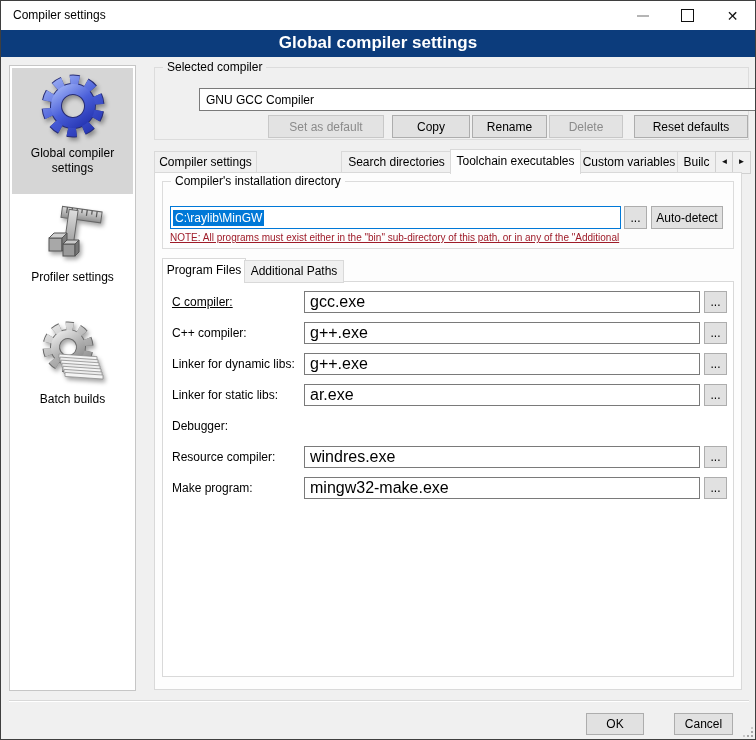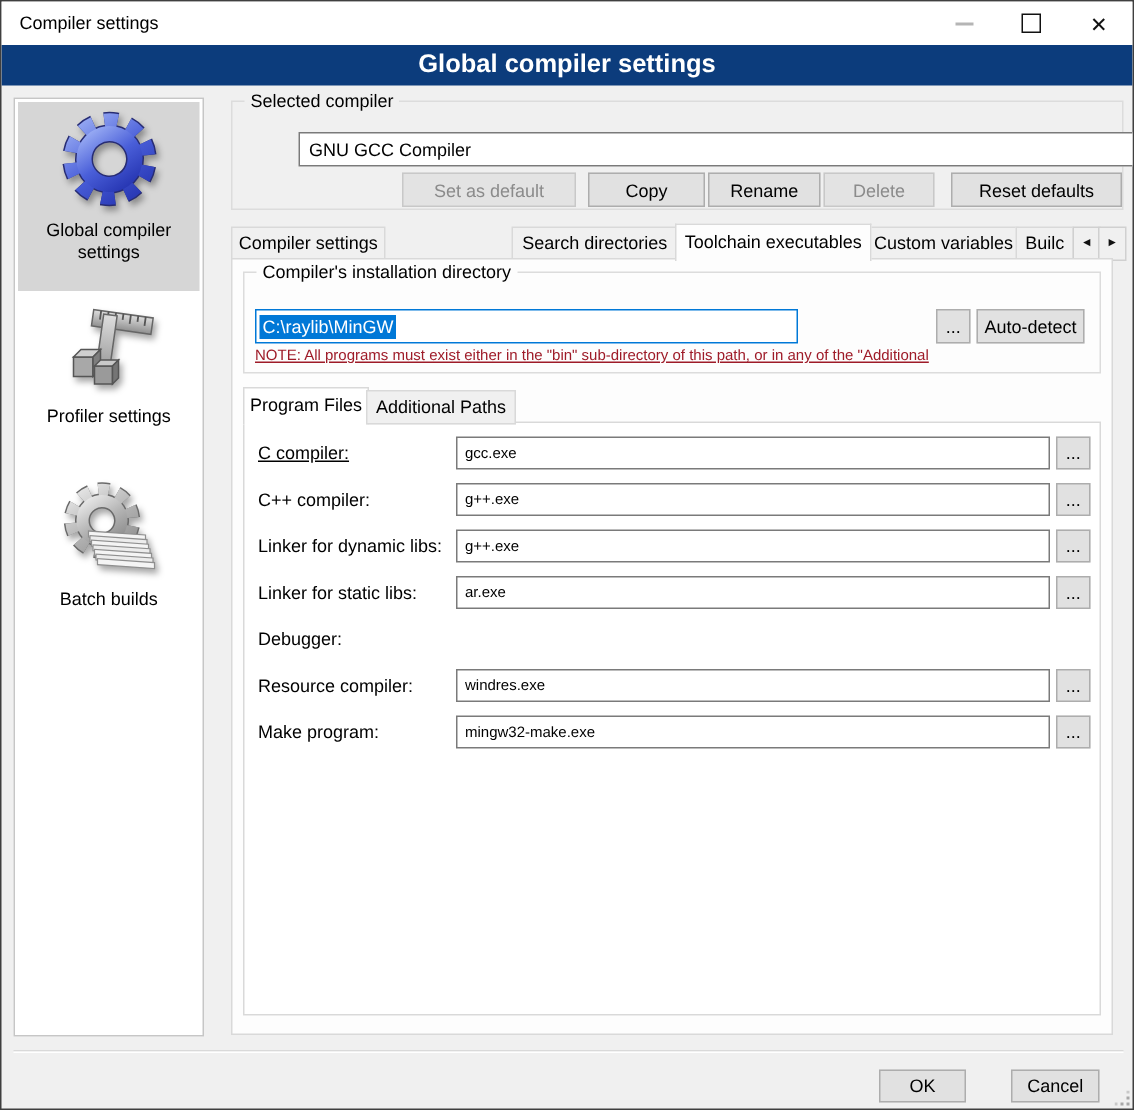--- a/index.html
+++ b/index.html
@@ -48,21 +48,21 @@
   .tab.selected{background:#fdfdfd;border-bottom:none;z-index:3;line-height:23px;}
   .subtab{position:absolute;background:#f0f0f0;border:1px solid #d9d9d9;text-align:center;
     line-height:20px;white-space:nowrap;cursor:default;}
   .subtab.selected{background:#fff;border-bottom:none;z-index:3;line-height:23px;}
   .tab-arrow{position:absolute;background:#f0f0f0;border:1px solid #d0d0d0;text-align:center;
     font-size:8px;line-height:19px;cursor:default;color:#111;}
   .tabpage{background:#fdfdfd;border:1px solid #d9d9d9;z-index:2;}
   .subpage{background:#fff;border:1px solid #d9d9d9;z-index:2;}
   
   .field{border:1px solid #7a7a7a;background:#fff;padding:0 5px;font-family:"Liberation Sans",sans-serif;
-    font-size:10px;color:#000;outline:none;}
+    font-size:16px;color:#000;outline:none;}
   .pathbox{border:1px solid #0078d7;background:#fff;display:flex;align-items:center;padding-left:2px;}
   .pathbox .seltext{background:#0078d7;color:#fff;padding:1px 2px;white-space:nowrap;}
   .row-label{position:absolute;left:171px;white-space:nowrap;}
   .note{color:#9e1b28;white-space:nowrap;overflow:hidden;font-size:10px;text-decoration:underline;}
   .groove{border-top:1px solid #d9d9d9;border-bottom:1px solid #ffffff;height:0;}
 </style>
 </head>
 <body>
 
 <div class="window">
@@ -178,21 +178,21 @@
   <div class="tab" style="left:578px;top:150px;width:98px;height:21px;">Custom variables</div>
   <div class="tab" style="left:676px;top:150px;width:37px;height:21px;">Builc</div>
   <div class="tab-arrow" style="left:714px;top:150px;width:17px;height:21px;"><span>◄</span></div>
   <div class="tab-arrow" style="left:731px;top:150px;width:17px;height:21px;"><span>►</span></div>
 
   <div class="abs tabpage" style="left:153px;top:171px;width:588px;height:518px;"></div>
 
   <div class="abs groupbox" style="left:161px;top:180px;width:572px;height:68px;z-index:4;">
     <span class="gb-legend legend-white">Compiler's installation directory</span>
   </div>
-  <div class="abs pathbox" style="left:169px;top:205px;width:362px;height:23px;z-index:5;">
+  <div class="abs pathbox" style="left:169px;top:205px;width:451px;height:23px;z-index:5;">
     <span class="seltext">C:\raylib\MinGW</span>
   </div>
   <button class="abs btn" style="left:623px;top:205px;width:23px;height:23px;z-index:5;">...</button>
   <button class="abs btn" style="left:650px;top:205px;width:72px;height:23px;z-index:5;">Auto-detect</button>
   <div class="abs note" style="left:169px;top:231px;width:562px;height:16px;z-index:5;">NOTE: All programs must exist either in the "bin" sub-directory of this path, or in any of the "Additional</div>
 
   <div class="subtab selected" style="left:161px;top:257px;width:82px;height:24px;z-index:5;">Program Files</div>
   <div class="subtab" style="left:243px;top:259px;width:98px;height:21px;z-index:5;">Additional Paths</div>
   <div class="abs subpage" style="left:161px;top:280px;width:572px;height:396px;z-index:4;"></div>
 

